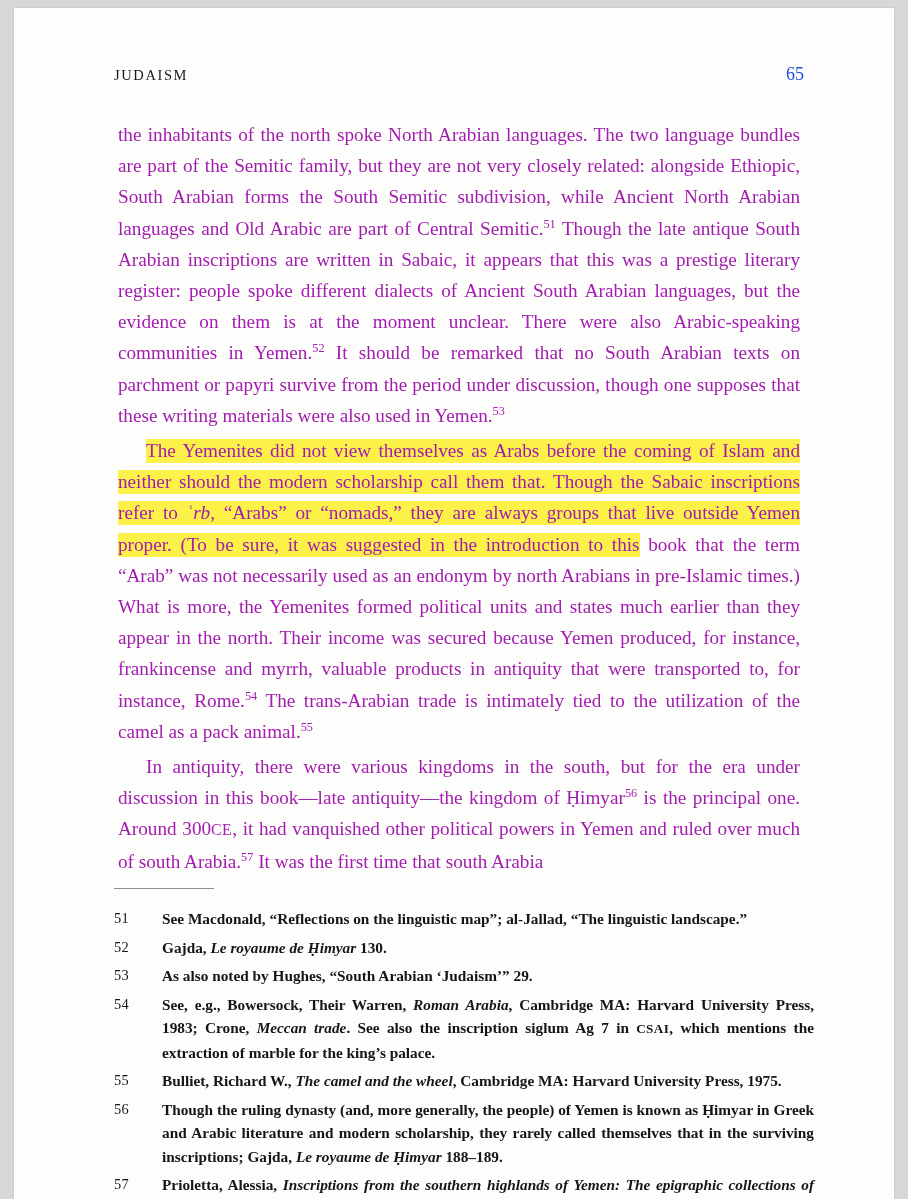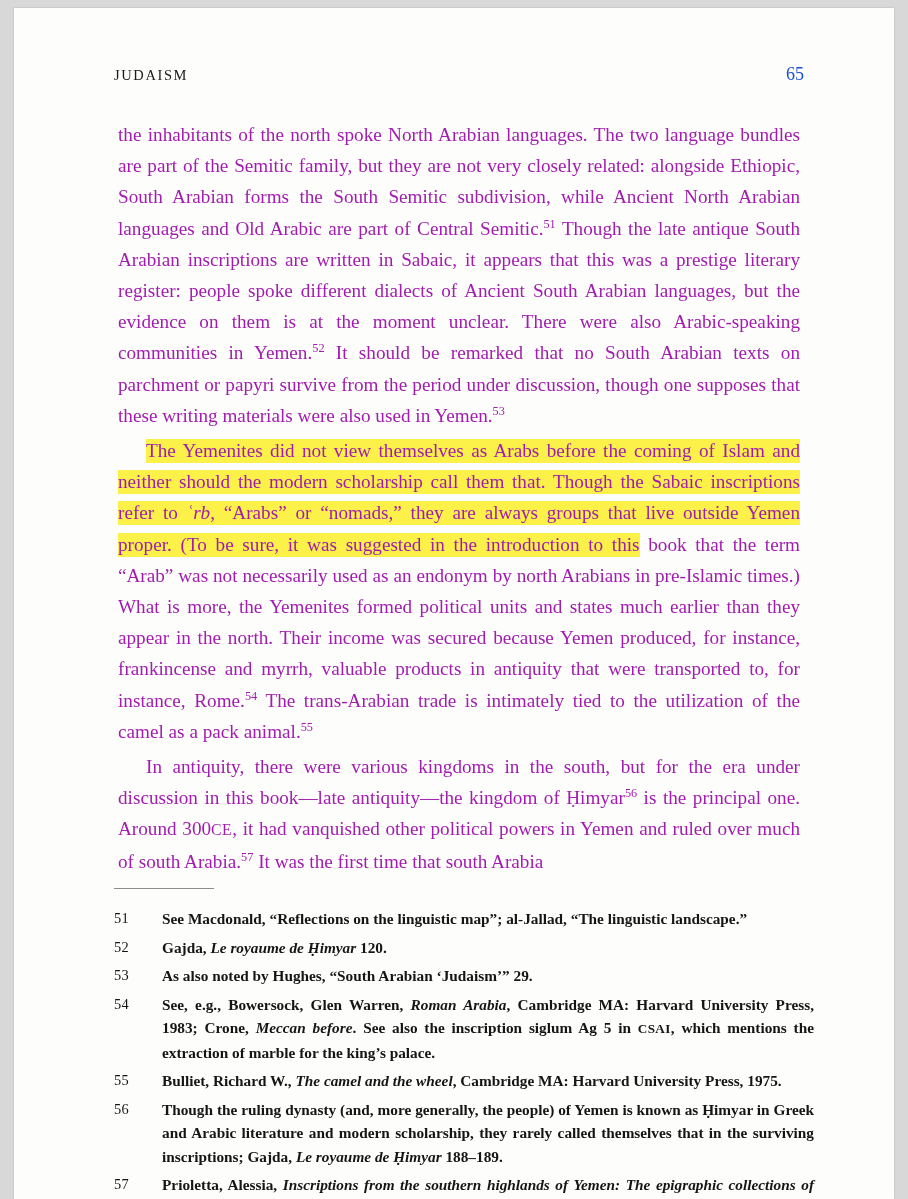--- a/index.html
+++ b/index.html
@@ -135,31 +135,31 @@
   <div class="notes">
     <div class="rule"></div>
 
     <div class="note">
       <span class="num">51</span>
       <span class="txt"><span>See Macdonald, “Reflections on the linguistic map”; al-Jallad, “The linguistic landscape.”</span></span>
     </div>
 
     <div class="note">
       <span class="num">52</span>
-      <span class="txt"><span>Gajda, </span><em>Le royaume de Ḥimyar</em><span> 120.</span></span>
+      <span class="txt"><span>Gajda, </span><em>Le royaume de Ḥimyar</em><span> 130.</span></span>
     </div>
 
     <div class="note">
       <span class="num">53</span>
       <span class="txt"><span>As also noted by Hughes, “South Arabian ‘Judaism’” 29.</span></span>
     </div>
 
     <div class="note">
       <span class="num">54</span>
-      <span class="txt"><span>See, e.g., Bowersock, Glen Warren, </span><em>Roman Arabia</em><span>, Cambridge MA: Harvard University Press, 1983; Crone, </span><em>Meccan before</em><span>. See also the inscription siglum Ag 5 in </span><span class="sc">CSAI</span><span>, which mentions the extraction of marble for the king’s palace.</span></span>
+      <span class="txt"><span>See, e.g., Bowersock, Their Warren, </span><em>Roman Arabia</em><span>, Cambridge MA: Harvard University Press, 1983; Crone, </span><em>Meccan trade</em><span>. See also the inscription siglum Ag 7 in </span><span class="sc">CSAI</span><span>, which mentions the extraction of marble for the king’s palace.</span></span>
     </div>
 
     <div class="note">
       <span class="num">55</span>
       <span class="txt"><span>Bulliet, Richard W., </span><em>The camel and the wheel</em><span>, Cambridge MA: Harvard University Press, 1975.</span></span>
     </div>
 
     <div class="note">
       <span class="num">56</span>
       <span class="txt"><span>Though the ruling dynasty (and, more generally, the people) of Yemen is known as Ḥimyar in Greek and Arabic literature and modern scholarship, they rarely called themselves that in the surviving inscriptions; Gajda, </span><em>Le royaume de Ḥimyar</em><span> 188–189.</span></span>

